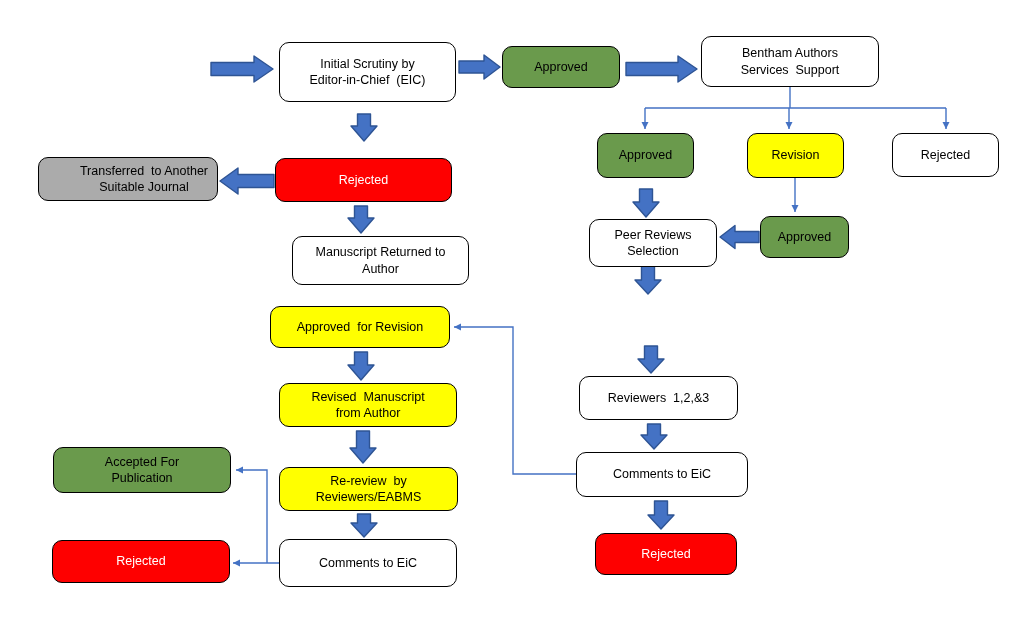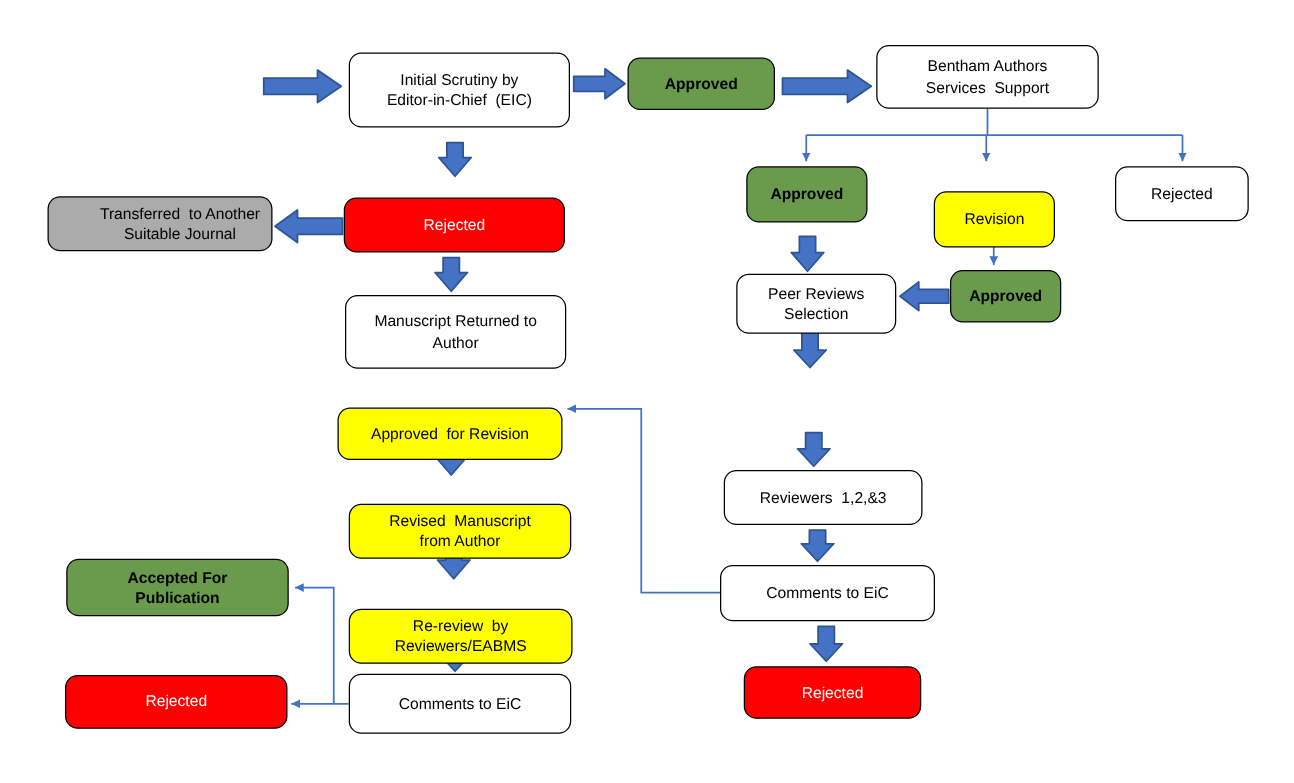--- a/index.html
+++ b/index.html
@@ -16,22 +16,22 @@
     display:flex;align-items:center;justify-content:center;
     text-align:center;
     box-sizing:border-box;
     border-radius:10px;
     font-size:12.5px;line-height:1.32;
     color:var(--text-dark,#000);
     white-space:pre-wrap;
     z-index:2;
   }
   .node.white{background:var(--box-white,#fff);border:1.2px solid var(--box-border,#000);}
-  .node.green{background:var(--box-green,#6a9a4c);border:1.6px solid var(--box-border,#000);font-weight:bold;}
-  .node.yellow{background:var(--box-yellow,#ff0);border:1.6px solid var(--box-border,#000);margin-top:20px;}
+  .node.green{background:var(--box-green,#6a9a4c);border:1.6px solid var(--box-border,#000);}
+  .node.yellow{background:var(--box-yellow,#ff0);border:1.6px solid var(--box-border,#000);}
   .node.gray{background:var(--box-gray,#ababab);border:1.6px solid var(--box-border,#000);padding-left:32px;}
   .node.red{background:var(--box-red,#f00);border:1.6px solid var(--box-border,#000);color:var(--text-light,#fff);}
   .blockarrow{fill:var(--arrow-fill,#4472c4);stroke:var(--arrow-stroke,#2e5494);stroke-width:1.4;stroke-linejoin:round;}
   .thinline{fill:none;stroke:var(--connector,#4472c4);stroke-width:1.4;}
 </style>
 </head>
 <body>
 
 <div class="canvas">
 
@@ -72,21 +72,21 @@
 Editor-in-Chief  (EIC)</div>
   <div class="node green" style="left:502px;top:46px;width:118px;height:42px">Approved</div>
   <div class="node white" style="left:701px;top:36px;width:178px;height:51px">Bentham Authors
 Services  Support</div>
   <div class="node green" style="left:597px;top:133px;width:97px;height:45px">Approved</div>
   <div class="node yellow" style="left:747px;top:133px;width:97px;height:45px">Revision</div>
   <div class="node white" style="left:892px;top:133px;width:107px;height:44px">Rejected</div>
   <div class="node red" style="left:275px;top:158px;width:177px;height:44px">Rejected</div>
   <div class="node gray" style="left:38px;top:157px;width:180px;height:44px">Transferred  to Another
 Suitable Journal</div>
-  <div class="node white" style="left:276px;top:236px;width:177px;height:59px">Manuscript Returned to
+  <div class="node white" style="left:292px;top:236px;width:177px;height:49px">Manuscript Returned to
 Author</div>
   <div class="node yellow" style="left:270px;top:306px;width:180px;height:42px">Approved  for Revision</div>
   <div class="node yellow" style="left:279px;top:383px;width:178px;height:44px">Revised  Manuscript
 from Author</div>
   <div class="node yellow" style="left:279px;top:467px;width:179px;height:44px">Re-review  by
 Reviewers/EABMS</div>
   <div class="node green" style="left:53px;top:447px;width:178px;height:46px">Accepted For
 Publication</div>
   <div class="node red" style="left:52px;top:540px;width:178px;height:43px">Rejected</div>
   <div class="node white" style="left:279px;top:539px;width:178px;height:48px">Comments to EiC</div>

